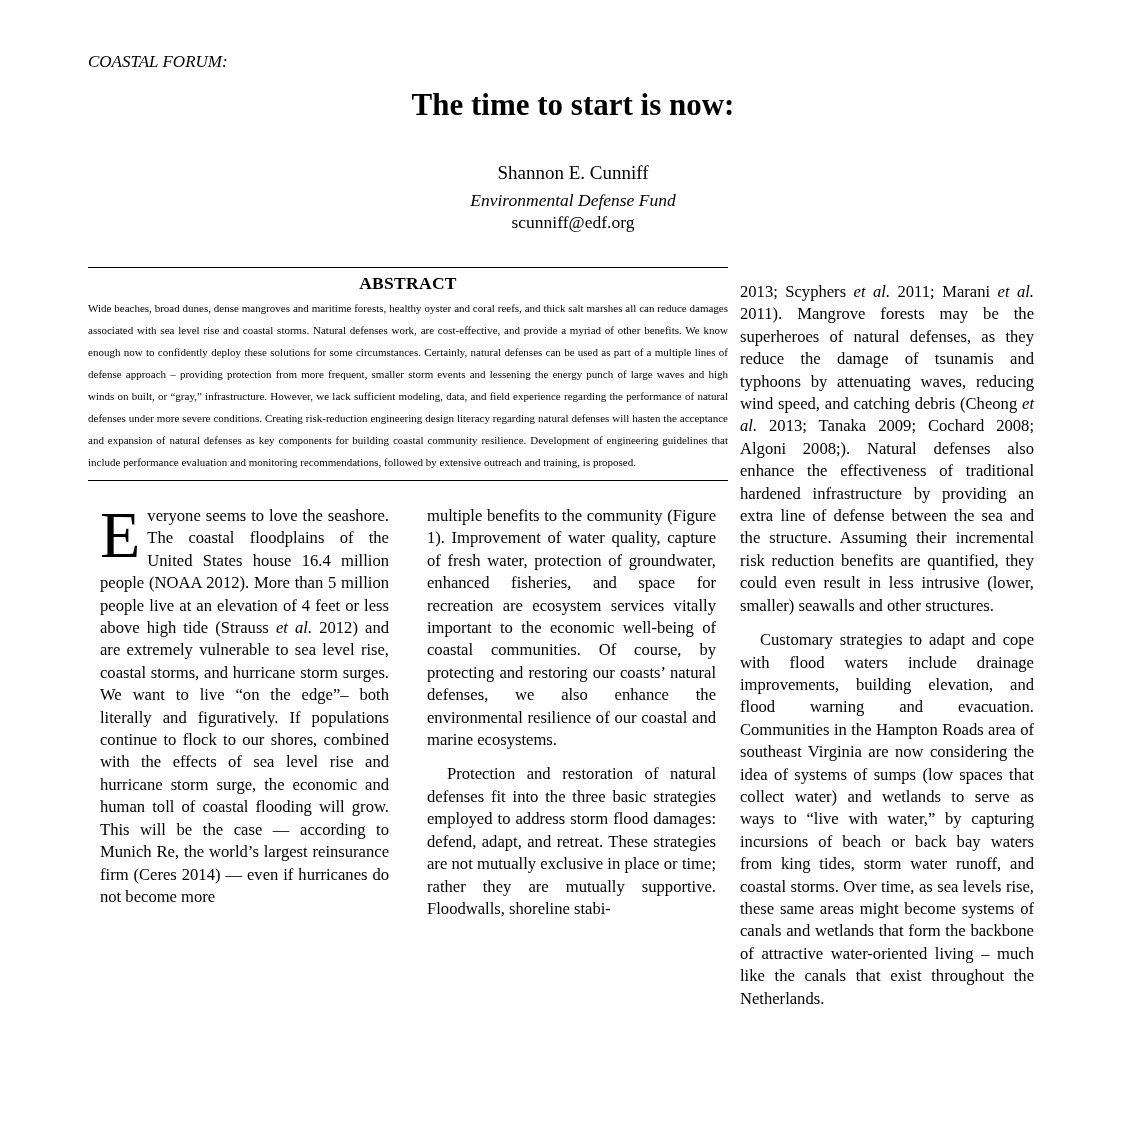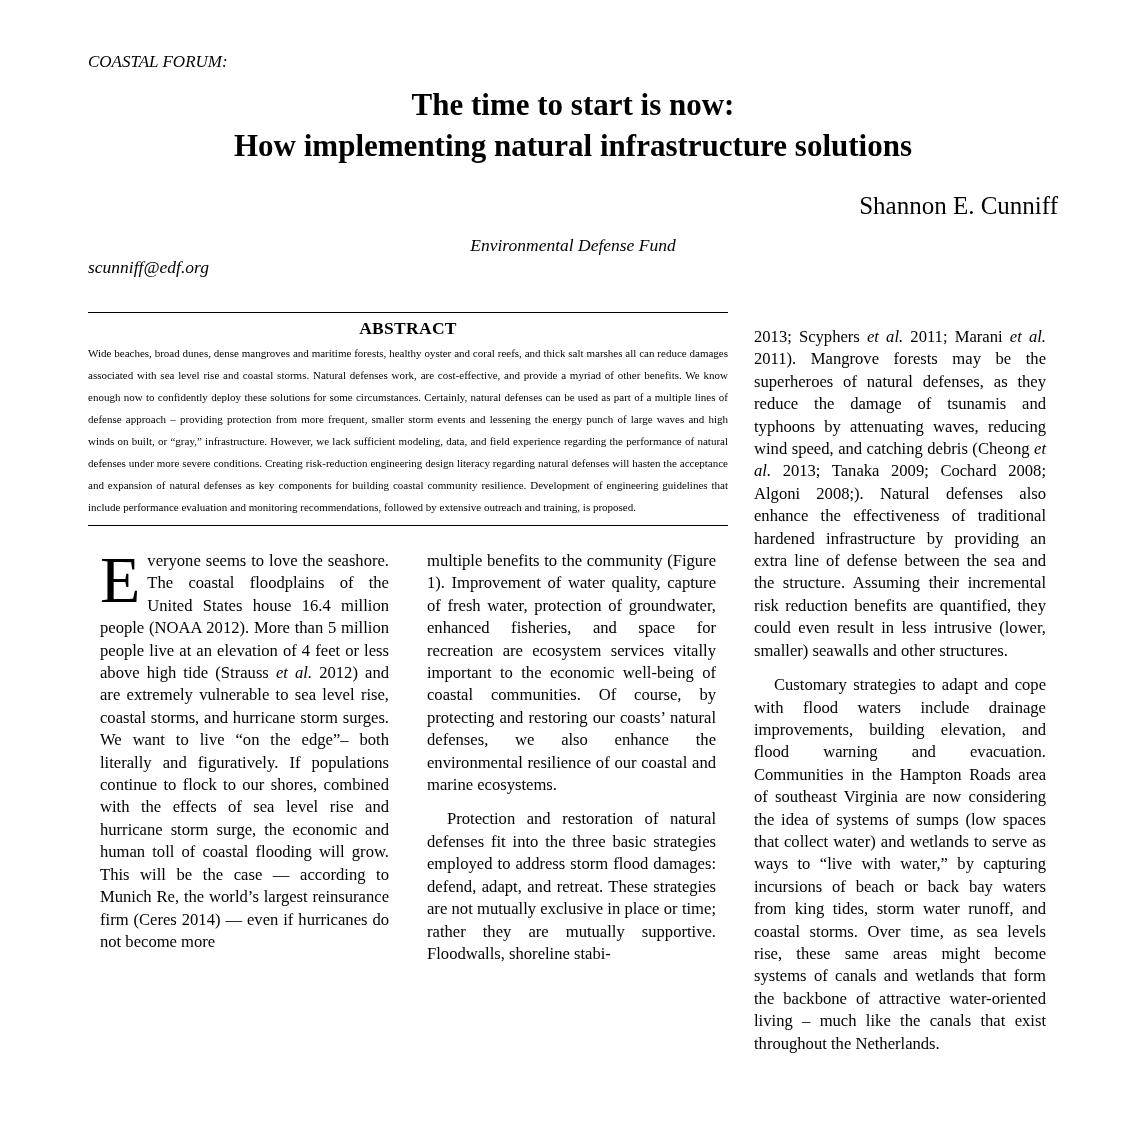--- a/index.html
+++ b/index.html
@@ -36,43 +36,41 @@
     line-height: 41px;
   }
   .by-label {
     text-align: center;
     font-style: italic;
     font-size: 17px;
     line-height: 20px;
     margin-top: 24px;
   }
   .author {
-    text-align: right;
-    font-size: 25px;
+    text-align: center;
+    font-size: 19px;
     line-height: 28px;
-    margin-top: 26px;
+    margin-top: 34px;
   }
   .affiliation {
     text-align: center;
     font-style: italic;
     font-size: 17.5px;
     line-height: 22px;
-    margin-top: 14px;
+    margin-top: 2px;
   }
   .email {
-    text-align: left;
-    font-style: italic;
+    text-align: center;
     font-size: 17.5px;
     line-height: 22px;
   }
 
   
   .main {
     display: flex;
-    gap: 14px;
     margin-top: 34px;
     align-items: flex-start;
   }
   .main-left { width: 640px; }
   .col-right {
     width: 318px;
     padding-top: 2px;
   }
 
   .rule {
@@ -122,21 +120,20 @@
 </style>
 </head>
 <body>
 
 <div class="page">
 
   <div class="kicker">COASTAL FORUM:</div>
 
   <div class="title">
     <div>The time to start is now:</div>
-    <div>How implementing natural infrastructure solutions</div>
   </div>
 
   <div class="author">Shannon E. Cunniff</div>
   <div class="affiliation">Environmental Defense Fund</div>
   <div class="email">scunniff@edf.org</div>
 
   <div class="main">
 
     <div class="main-left">
 

